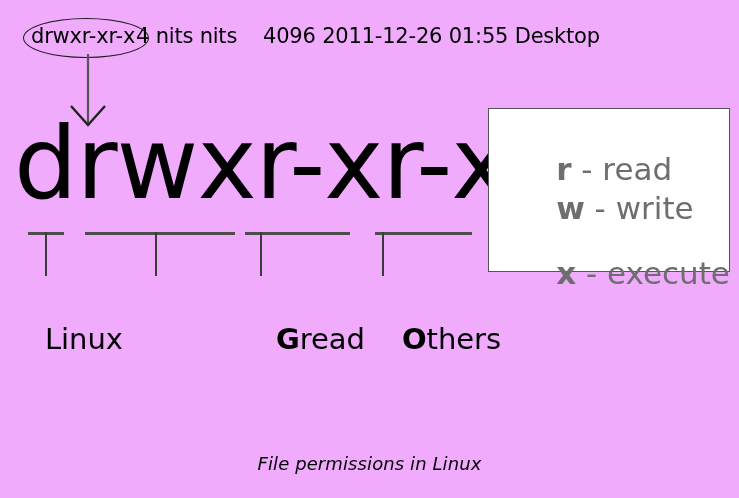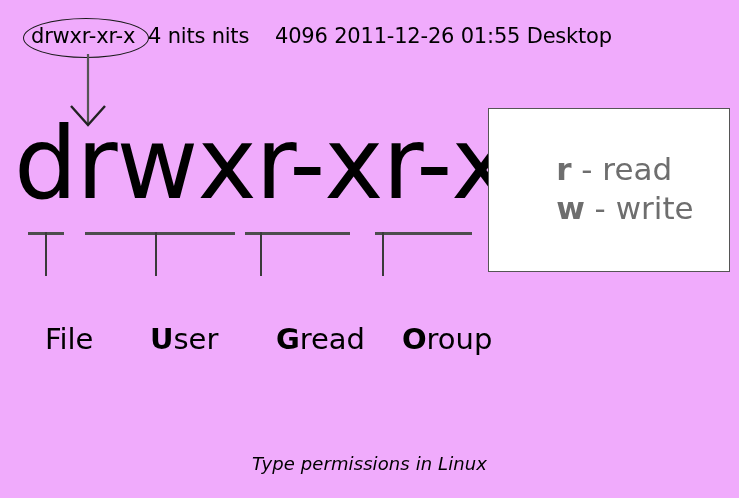--- a/index.html
+++ b/index.html
@@ -30,21 +30,21 @@
     letter-spacing: -0.2px;
     color: #000000;
   }
   #ls-perm-text {
     position: absolute;
     left: 31px;
     top: 0px;
   }
   #ls-rest-text {
     position: absolute;
-    left: 148px;
+    left: 136px;
     top: 0px;
   }
 
   
   #perm-ellipse {
     position: absolute;
     left: 23px;
     top: 18px;
     width: 126px;
     height: 40px;
@@ -172,36 +172,36 @@
   <div class="bracket" style="left:85px;  top:232px; width:150px;"></div>
   <div class="tick" style="left:155px; top:232px; height:44px;"></div>
 
   <div class="bracket" style="left:245px; top:232px; width:105px;"></div>
   <div class="tick" style="left:260px; top:232px; height:44px;"></div>
 
   <div class="bracket" style="left:375px; top:232px; width:97px;"></div>
   <div class="tick" style="left:382px; top:232px; height:44px;"></div>
 
   <div class="field-label" id="label-type">
-    <b></b><span>File</span>
-  </div>
-  <div class="field-label" id="label-user">
-    <b>U</b><span>ser</span>
+    <b></b><span>Linux</span>
   </div>
   <div class="field-label" id="label-group">
     <b>G</b><span>read</span>
   </div>
   <div class="field-label" id="label-others">
-    <b>O</b><span>roup</span>
+    <b>O</b><span>thers</span>
   </div>
 
   <div id="legend-box">
     <div class="legend-row" id="legend-row-0">
       <b>r</b><span> - </span><span>read</span>
     </div>
     <div class="legend-row" id="legend-row-1">
       <b>w</b><span> - </span><span>write</span>
     </div>
-  </div>
-
-  <div id="caption">Type permissions in Linux</div>
+    <div class="legend-row" id="legend-row-2">
+      <b>x</b><span> - </span><span>execute</span>
+    </div>
+  </div>
+
+  <div id="caption">File permissions in Linux</div>
 
 </div>
 
 </body></html>

